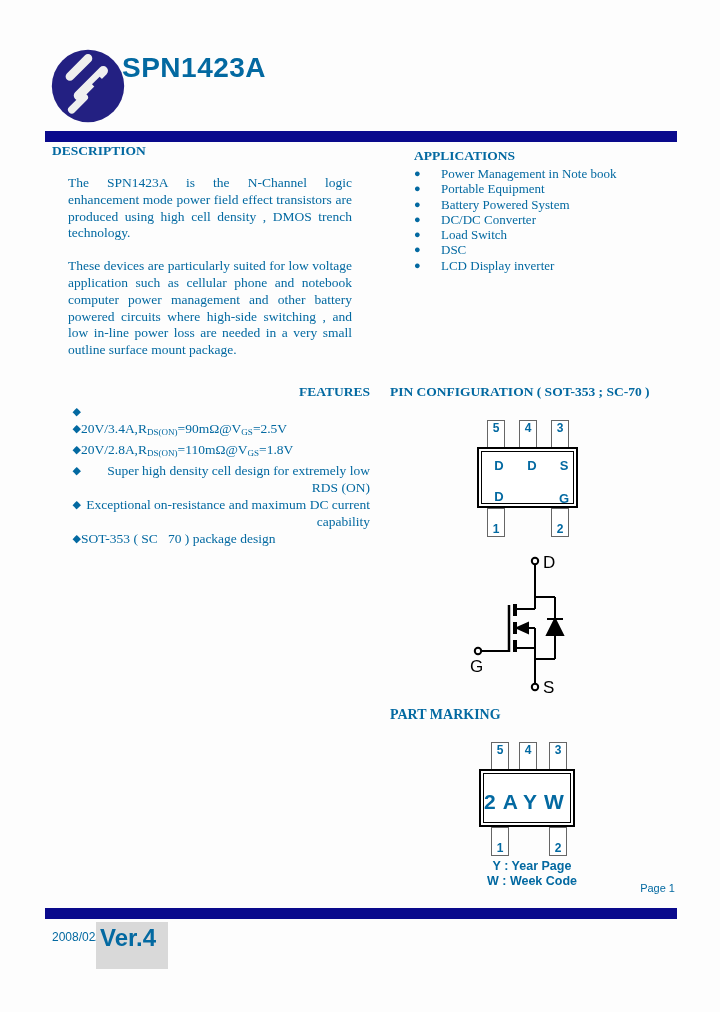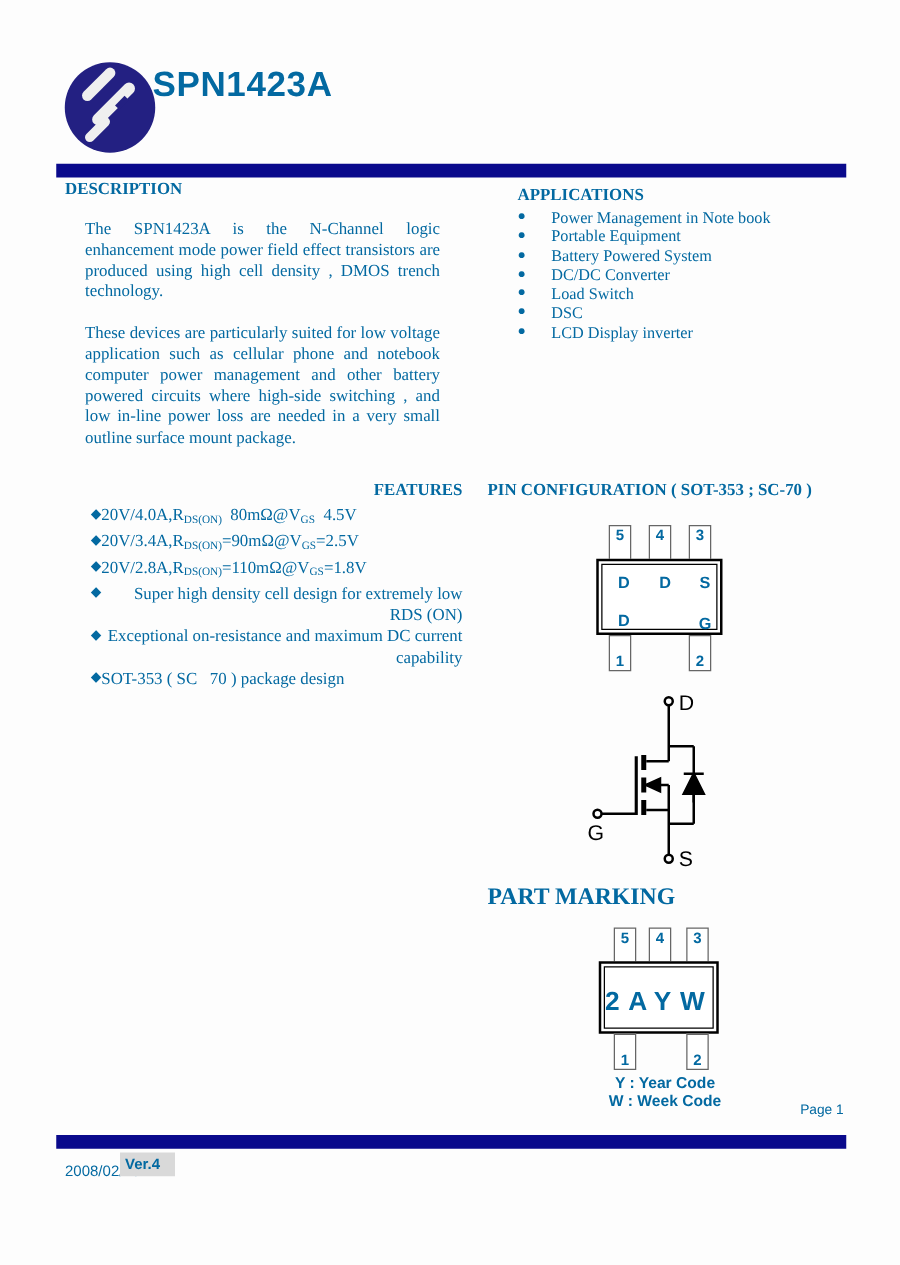--- a/index.html
+++ b/index.html
@@ -30,23 +30,23 @@
   .pin.topn{align-items:flex-start;}
   .pin.botn{align-items:flex-end;}
   .pkg-body{position:absolute;border:2px solid #000;background:#fff;}
   .pkg-inner{position:absolute;inset:2px;border:1px solid #000;}
   .pinlbl{position:absolute;transform:translateX(-50%);font-family:"Liberation Sans",sans-serif;
           font-weight:bold;font-size:13px;}
   .marking{position:absolute;left:0;right:0;top:16px;
            font-family:"Liberation Sans",sans-serif;font-weight:bold;font-size:21px;letter-spacing:7px;}
   .legend{left:452px;top:859px;width:160px;text-align:center;
           font-family:"Liberation Sans",sans-serif;font-weight:bold;font-size:12.5px;line-height:14.5px;}
-  .partmark-head{left:390px;top:707px;font-size:19px;font-weight:bold;}
+  .partmark-head{left:390px;top:707px;font-size:14px;font-weight:bold;}
   .ft-date{left:52px;top:930px;font-size:12px;}
-  .ft-ver{left:96px;top:922px;font-size:12px;font-weight:bold;background:#d9d9d9;padding:2px 12px 3px 4px;}
+  .ft-ver{left:96px;top:922px;font-size:24px;font-weight:bold;background:#d9d9d9;padding:2px 12px 17px 4px;}
   .ft-page{right:45px;top:882px;font-size:11px;}
 </style>
 </head>
 <body>
 
 <div class="page">
 
   <svg class="abs" style="left:48px;top:46px;" width="80" height="80" viewBox="0 0 84 84">
     <circle cx="42" cy="42" r="38" fill="#232082"></circle>
     <path d="M23,32 L42,13" stroke="#efefef" stroke-width="9" stroke-linecap="round" fill="none"></path>
@@ -96,21 +96,20 @@
           <span>LCD Display inverter</span>
         </li>
     </ul>
   </div>
 
   <div class="abs features">
     <h3 class="sec">FEATURES</h3>
     <ul class="feat">
       <li>
           <span class="blt">◆</span>
-          <span><span>20V/4.0A,R</span><span class="sub">DS(ON)</span><span>&nbsp;&nbsp;80mΩ@V</span><span class="sub">GS</span><span>&nbsp;&nbsp;4.5V</span></span>
         </li>
       <li>
           <span class="blt">◆</span>
           <span><span>20V/3.4A,R</span><span class="sub">DS(ON)</span><span>=90mΩ@V</span><span class="sub">GS</span><span>=2.5V</span></span>
         </li>
       <li>
           <span class="blt">◆</span>
           <span><span>20V/2.8A,R</span><span class="sub">DS(ON)</span><span>=110mΩ@V</span><span class="sub">GS</span><span>=1.8V</span></span>
         </li>
       <li>
@@ -192,21 +191,21 @@
     <div class="pkg-body" style="left:0;top:27px;width:92px;height:54px;">
       <div class="pkg-inner">
         <div class="marking">2AYW</div>
       </div>
     </div>
     <div class="pin botn" style="left:12px;top:85px;">1</div>
     <div class="pin botn" style="left:70px;top:85px;">2</div>
   </div>
 
   <div class="abs legend">
-    <div>Y : Year  Code</div>
+    <div>Y : Year  Page</div>
     <div>W : Week Code</div>
   </div>
 
   <div class="navy-bar" style="top:908px;"></div>
   <div class="abs sans ft-date">2008/02/20</div>
   <div class="abs sans ft-ver">Ver.4</div>
   <div class="abs sans ft-page">Page 1</div>
 
 </div>
 

